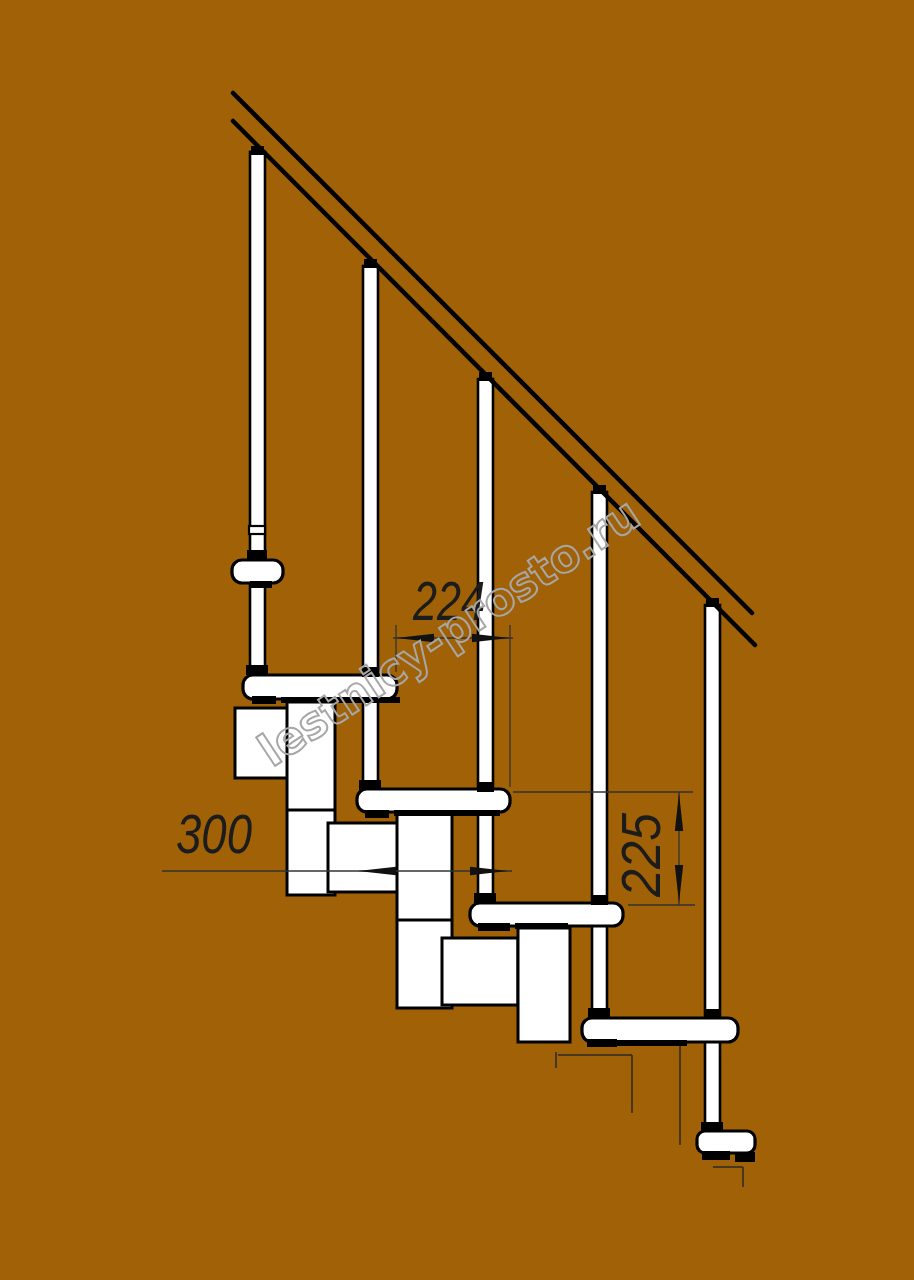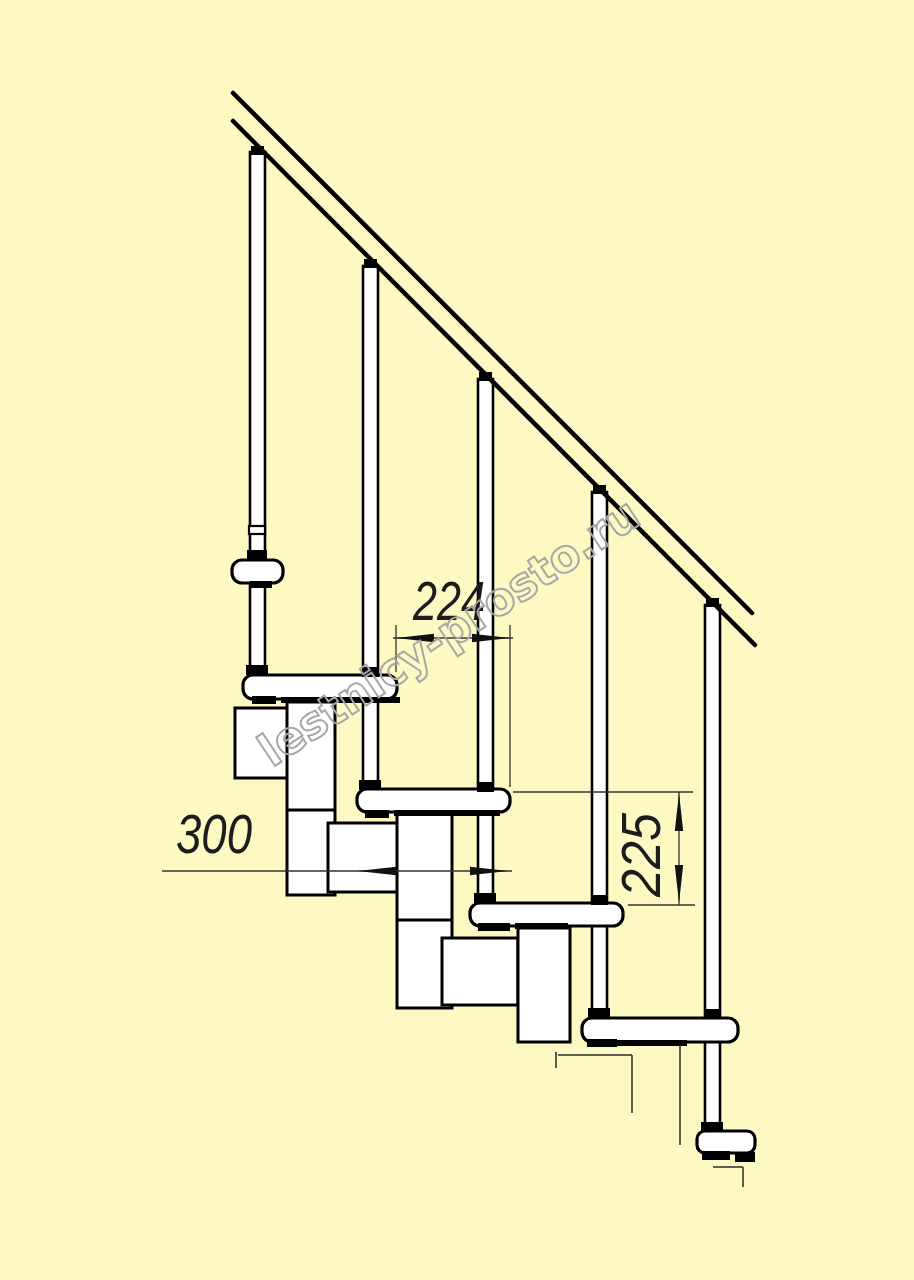--- a/index.html
+++ b/index.html
@@ -1,19 +1,19 @@
 <!DOCTYPE html>
 <html><head>
 <meta charset="utf-8">
 <style>
   html,body{margin:0;padding:0;background:#ffffff;}
   #canvas-wrap{
     position:relative;
     width:914px;height:1280px;
-    background:#fef9c3;
+    background:#a16207;
     overflow:hidden;
     font-family:"Liberation Sans", sans-serif;
   }
   svg{position:absolute;left:0;top:0;}
   .dim-label{
     font-family:"Liberation Sans", sans-serif;
     font-style:italic;
     fill:#1c1c1c;
   }
   .watermark{

